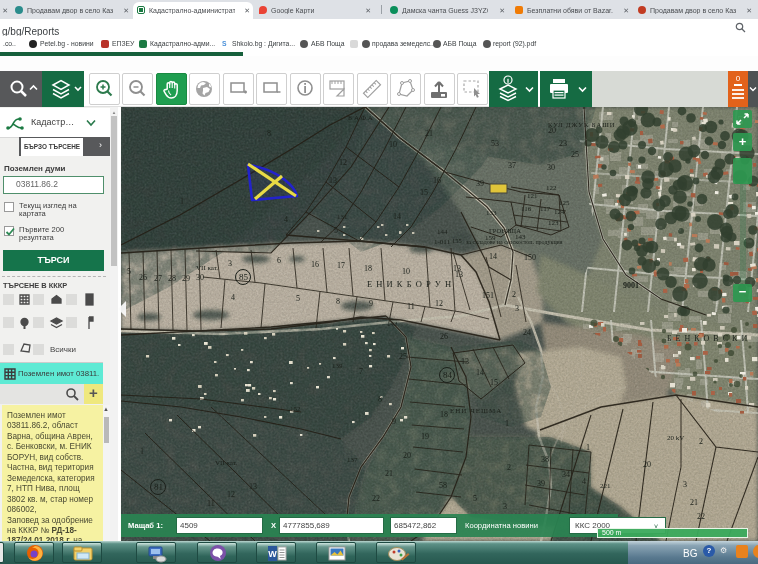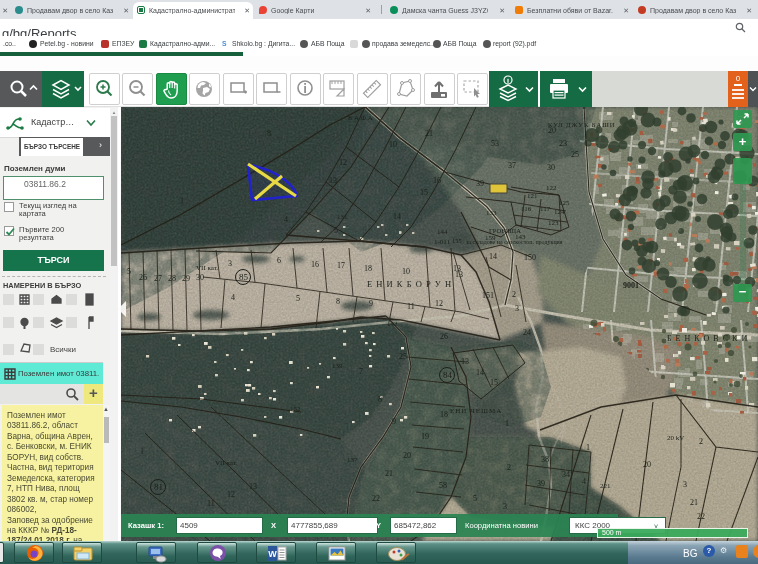--- a/index.html
+++ b/index.html
@@ -8,41 +8,41 @@
 
 #tabbar{left:0;top:0;width:758px;height:19px;background:#dee1e6}
 .tab{position:absolute;top:2px;height:17px;font-size:7px;color:#4a4d51;white-space:nowrap;overflow:hidden}
 .tab .ttl{position:absolute;left:16px;top:5px;width:86px;overflow:hidden}
 .tab .x{position:absolute;right:3px;top:5px;font-size:7px;color:#5f6368}
 .tab .fav{position:absolute;left:4px;top:4px;width:8px;height:8px;border-radius:50%}
 .tab.active{background:#fff;border-radius:6px 6px 0 0}
 .tsep{position:absolute;top:5px;width:1px;height:9px;background:#9aa0a6}
 
 #urlrow{left:0;top:19px;width:758px;height:17px;background:#fff}
-#urltxt{position:absolute;left:2px;top:7px;font-size:13px;color:#3c4043}
+#urltxt{position:absolute;left:2px;top:7px;font-size:10px;color:#3c4043}
 
 #bmrow{left:0;top:36px;width:758px;height:16px;background:#fff}
 .bm{position:absolute;top:4px;font-size:6.8px;color:#3c4043;white-space:nowrap}
 .bmi{position:absolute;top:4px;width:8px;height:8px;border-radius:2px}
 
 #prog{left:0;top:52px;width:243px;height:4px;background:#17603c}
 #prog2{left:243px;top:52px;width:515px;height:4px;background:#fff}
 #gap{left:0;top:56px;width:758px;height:15px;background:#fdfdfd}
 
 #toolbar{left:0;top:71px;width:758px;height:36px;background:#fff;border-bottom:1px solid #e0e0e0}
 .tbtn{position:absolute;top:2px;height:32px;width:31px;background:#fff;border:1px solid #cfcfcf;border-radius:2px}
 .tbig{position:absolute;top:0;height:36px}
 svg{display:block}
 
 #sidebar{left:0;top:107px;width:110px;height:434px;background:#f1f1ef}
 #sbhead{position:absolute;left:0;top:1px;width:110px;height:30px;background:#fff;border-bottom:1px solid #d8d8d8}
 #sbtabs{position:absolute;left:19px;top:30px;width:91px;height:19px;background:#58595b}
 #sbtab1{position:absolute;left:2px;top:1px;width:62px;height:18px;background:#fff;color:#3a3a3a;font-size:6.4px;font-weight:bold;text-align:center;line-height:18px}
 .lbl{position:absolute;font-weight:bold;color:#3c3c3c;font-size:8px}
-#kw{position:absolute;left:3px;top:69px;width:101px;height:24px;background:#fff;border:1px solid #4f8f6b;font-size:8.5px;color:#666;padding-left:20px;line-height:15px}
+#kw{position:absolute;left:3px;top:69px;width:101px;height:18px;background:#fff;border:1px solid #4f8f6b;font-size:8.5px;color:#666;padding-left:12px;line-height:15px}
 .cb{position:absolute;width:10px;height:10px;background:#fff;border:1px solid #9a9a9a}
 .cbl{position:absolute;font-size:7.6px;font-weight:normal;color:#3c3c3c;line-height:8.2px}
 #srch{position:absolute;left:3px;top:143px;width:101px;height:21px;background:#15744b;color:#fff;font-weight:bold;font-size:9px;text-align:center;line-height:21px}
 #dash{position:absolute;left:2px;top:169px;width:104px;height:0;border-top:1.5px dashed #b5b5b5}
 .icb{position:absolute;width:11px;height:11px;background:#dcdcda}
 #sect{position:absolute;left:0;top:255px;width:103px;height:22px;background:#5eead4;border-top:1px solid #ccc}
 #subrow{position:absolute;left:0;top:277px;width:103px;height:20px;background:#e4e4e2}
 #plusbox{position:absolute;left:84px;top:277px;width:19px;height:20px;background:#efe87d;color:#555;font-size:15px;text-align:center;line-height:18px;font-weight:bold}
 #ytext{position:absolute;left:2px;top:298px;width:101px;height:229px;background:#f6f2a2;color:#4a4a33;font-size:8.2px;line-height:10.45px;padding:6px 0 0 5px;overflow:hidden}
 
@@ -313,21 +313,21 @@
   <div class="cb" style="left:4px;top:95px"></div>
   <div class="cbl" style="left:19px;top:95px">Текущ изглед на<br>картата</div>
   <div class="cb" style="left:4px;top:119px">
         <svg width="10" height="10">
           <path d="M1.5 5 l2.5 2.5 L9 1.5" stroke="#2e8a55" stroke-width="1.8" fill="none"></path>
         </svg>
       </div>
   <div class="cbl" style="left:19px;top:119px">Първите 200<br>резултата</div>
   <div id="srch">ТЪРСИ</div>
   <div id="dash"></div>
-  <div class="lbl" style="left:3px;top:174px;font-size:7.4px">НАМЕРЕНИ В БЪРЗО</div>
+  <div class="lbl" style="left:3px;top:174px;font-size:7.4px">ТЪРСЕНЕ В КККР</div>
 
   <div class="icb" style="left:3px;top:187px"></div>
   <div class="icb" style="left:33px;top:187px"></div>
   <div class="icb" style="left:66px;top:187px"></div>
   <div class="icb" style="left:3px;top:210px"></div>
   <div class="icb" style="left:33px;top:210px"></div>
   <div class="icb" style="left:66px;top:210px"></div>
   <div class="icb" style="left:3px;top:237px"></div>
   <div class="icb" style="left:33px;top:237px"></div>
   <svg class="abs" style="left:18px;top:186px" width="80" height="64">
@@ -1279,24 +1279,24 @@
         </g>
       </svg>
     </div>
 <div class="mc" style="left:733px;top:133px;font-size:13px;line-height:17px;font-weight:bold">+</div>
 <div class="abs" style="left:740px;top:156px;width:6px;height:128px;background:rgba(40,120,70,0.25)"></div>
 <div class="mc" style="left:733px;top:158px;height:26px"></div>
 <div class="mc" style="left:733px;top:284px;font-size:13px;line-height:16px;font-weight:bold">−</div>
 <div class="abs" style="left:118px;top:301px;width:8px;height:16px;background:rgba(252,252,252,0.9);clip-path:polygon(100% 0,100% 100%,0 50%)"></div>
 
 <div class="abs" id="foot">
-  <span class="flbl" style="left:7px">Казашк  1:</span>
+  <span class="flbl" style="left:7px">Мащаб  1:</span>
   <input class="finp" style="left: 55px; width: 87px;" value="4509" readonly="">
   <span class="flbl" style="left:150px">X</span>
-  <input class="finp" style="left: 166px; width: 91px;" value="4777855,689" readonly="">
+  <input class="finp" style="left: 158px; width: 105px;" value="4777855,689" readonly="">
   <span class="flbl" style="left:255px">Y</span>
   <input class="finp" style="left: 269px; width: 67px;" value="685472,862" readonly="">
   <span class="flbl" style="left:344px;top:7px;font-weight:normal">Координатна новини</span>
   <span style="position:absolute;left:448px;top:3px;width:97px;height:17px;background:#fff;border:1px solid #256b45;font-size:8px;color:#444;padding:3px 0 0 5px">ККС 2000</span>
   <span style="position:absolute;left:533px;top:9px;font-size:7px;color:#1e5c3c">˅</span>
 </div>
 <div class="abs" id="scaleb"></div>
 <div class="abs" id="scalet">500 m</div>
 
 <div class="abs" id="taskbar">

